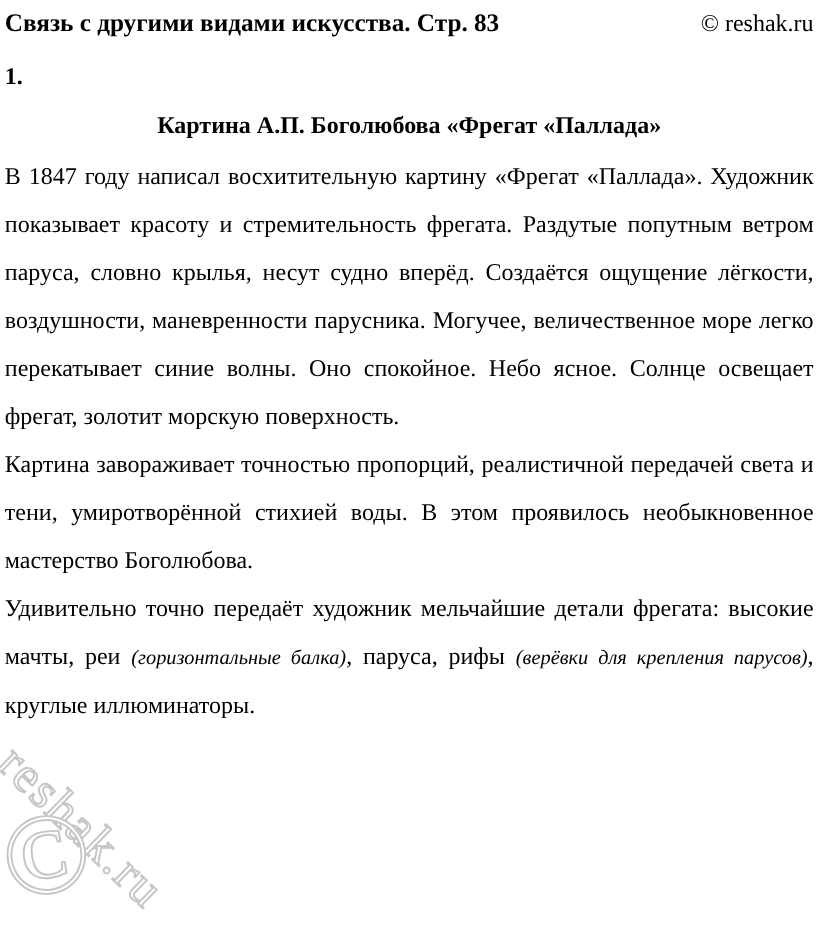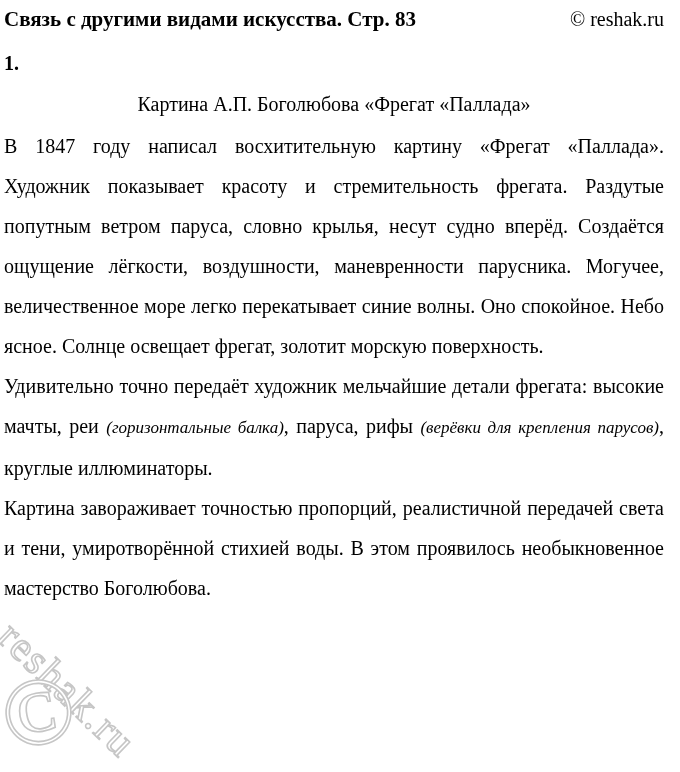--- a/index.html
+++ b/index.html
@@ -9,21 +9,21 @@
     position: relative;
     overflow: hidden;
     background: #ffffff;
     color: #000000;
     font-family: "Liberation Serif", "DejaVu Serif", serif;
   }
 
   .page {
     position: relative;
     z-index: 1;
-    padding: 6px 16px 0 4px;
+    padding: 6px 2px 0 4px;
   }
 
   .header-row {
     display: flex;
     justify-content: space-between;
     align-items: baseline;
     line-height: 26px;
   }
   .header-title {
     font-weight: 700;
@@ -36,21 +36,21 @@
 
   .exercise-number {
     font-weight: 700;
     font-size: 20px;
     line-height: 26px;
     margin-top: 18px;
   }
 
   .essay-heading {
     font-size: 20px;
-    font-weight: 400;
+    font-weight: 700;
     text-align: center;
     line-height: 28px;
     margin: 14px 0 8px 0;
   }
 
   p.body-par {
     margin: 0;
     font-size: 20px;
     line-height: 40px;
     text-align: justify;
@@ -102,17 +102,17 @@
     <span class="header-copy">© reshak.ru</span>
   </div>
 
   <div class="exercise-number">1.</div>
 
   <div class="essay-heading">Картина А.П. Боголюбова «Фрегат «Паллада»</div>
 
 
   <p class="body-par">В 1847 году написал восхитительную картину «Фрегат «Паллада». Художник показывает красоту и стремительность фрегата. Раздутые попутным ветром паруса, словно крылья, несут судно вперёд. Создаётся ощущение лёгкости, воздушности, маневренности парусника. Могучее, величественное море легко перекатывает синие волны. Оно спокойное. Небо ясное. Солнце освещает фрегат, золотит морскую поверхность.</p>
 
+  <p class="body-par">Картина завораживает точностью пропорций, реалистичной передачей света и тени, умиротворённой стихией воды. В этом проявилось необыкновенное мастерство Боголюбова.</p>
+
   <p class="body-par"><span>Удивительно точно передаёт художник мельчайшие детали фрегата: высокие мачты, реи </span><span class="inline-italic">(горизонтальные балка)</span><span>, паруса, рифы </span><span class="inline-italic">(верёвки для крепления парусов)</span><span>, круглые иллюминаторы.</span></p>
-
-  <p class="body-par">Картина завораживает точностью пропорций, реалистичной передачей света и тени, умиротворённой стихией воды. В этом проявилось необыкновенное мастерство Боголюбова.</p>
 
 </div>
 
 </body></html>

